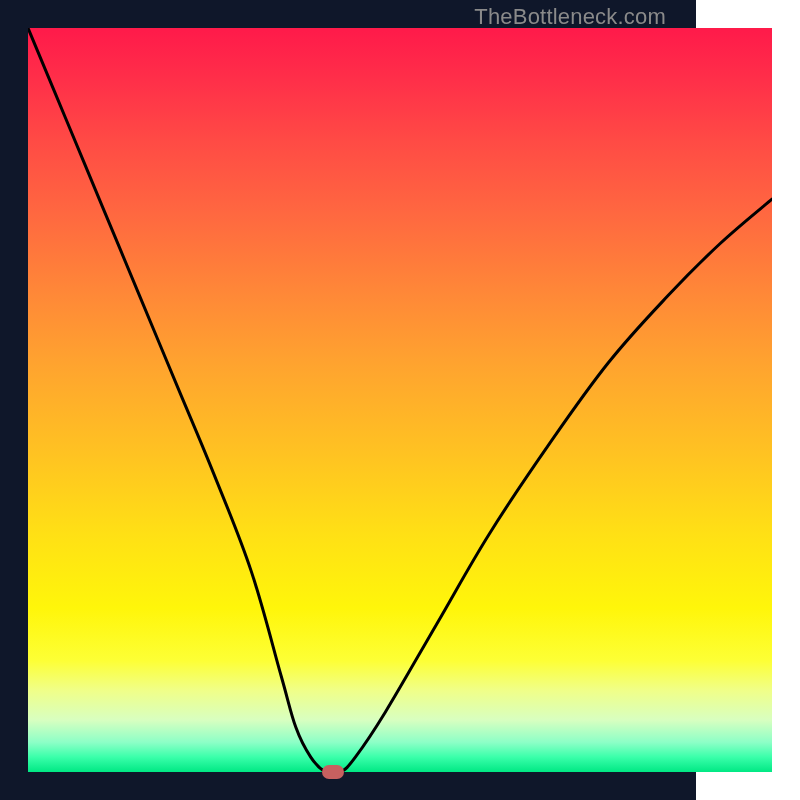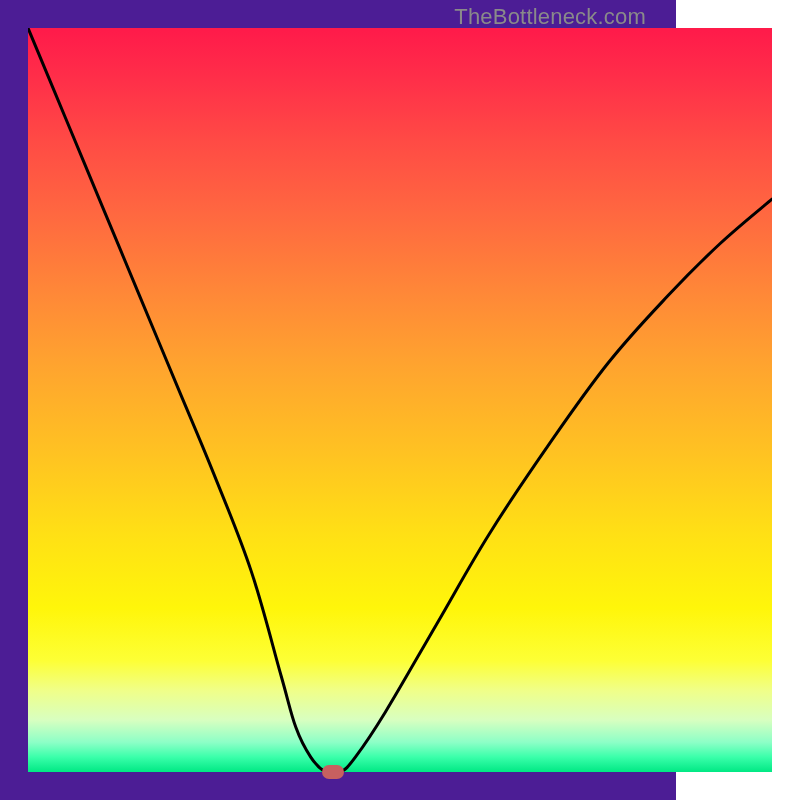--- a/index.html
+++ b/index.html
@@ -7,21 +7,22 @@
     padding: 0;
     width: 800px;
     height: 800px;
     overflow: hidden;
     font-family: Arial, Helvetica, sans-serif;
   }
   .chart-container {
     position: relative;
     width: 676px;
     height: 800px;
-    background: #4c1d95;
+    background: #0f172a;
+    padding-left: 20px;
   }
   .plot-area {
     position: absolute;
     left: 28px;
     top: 28px;
     width: 744px;
     height: 744px;
   }
   .gradient-bg {
     position: absolute;

